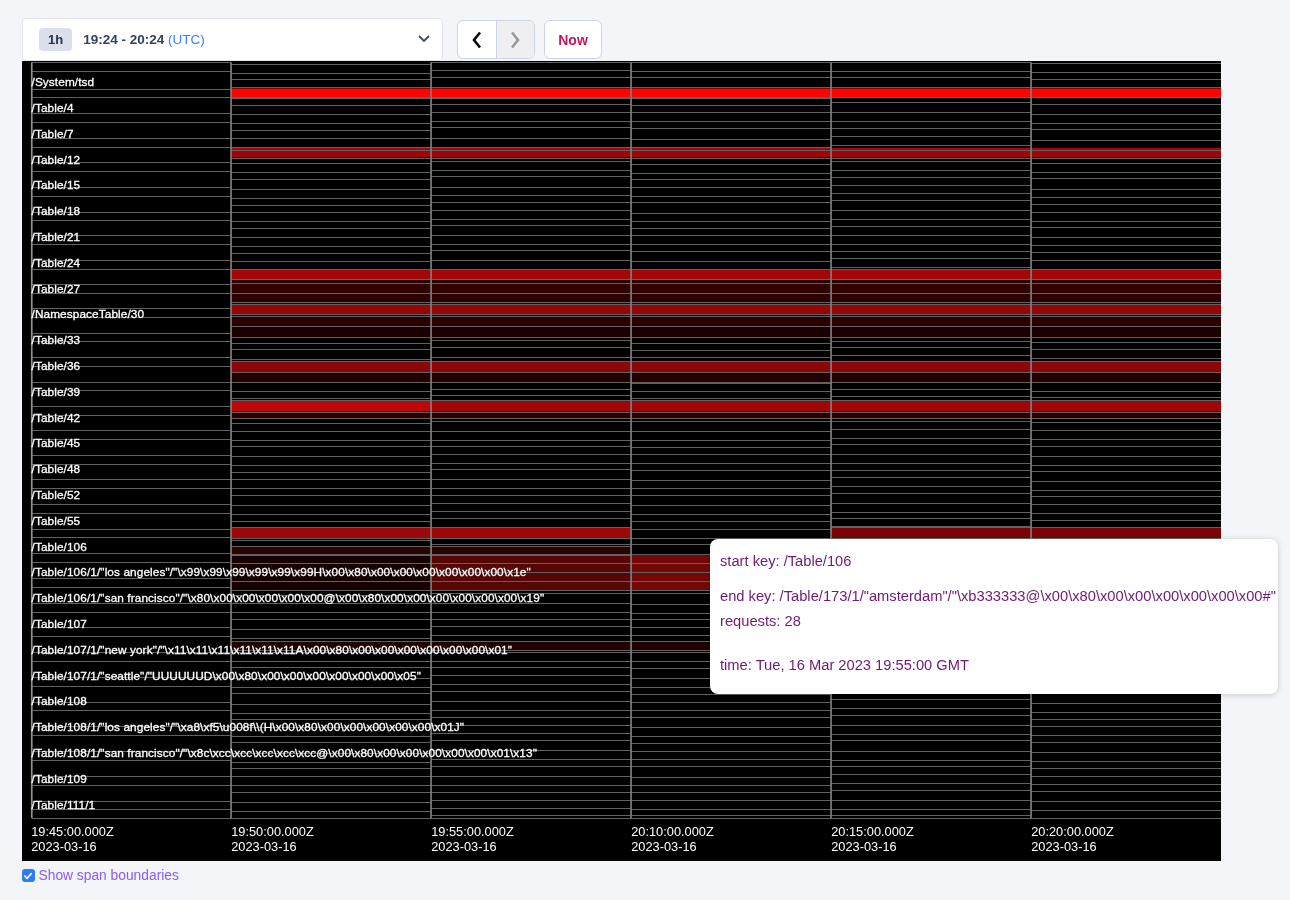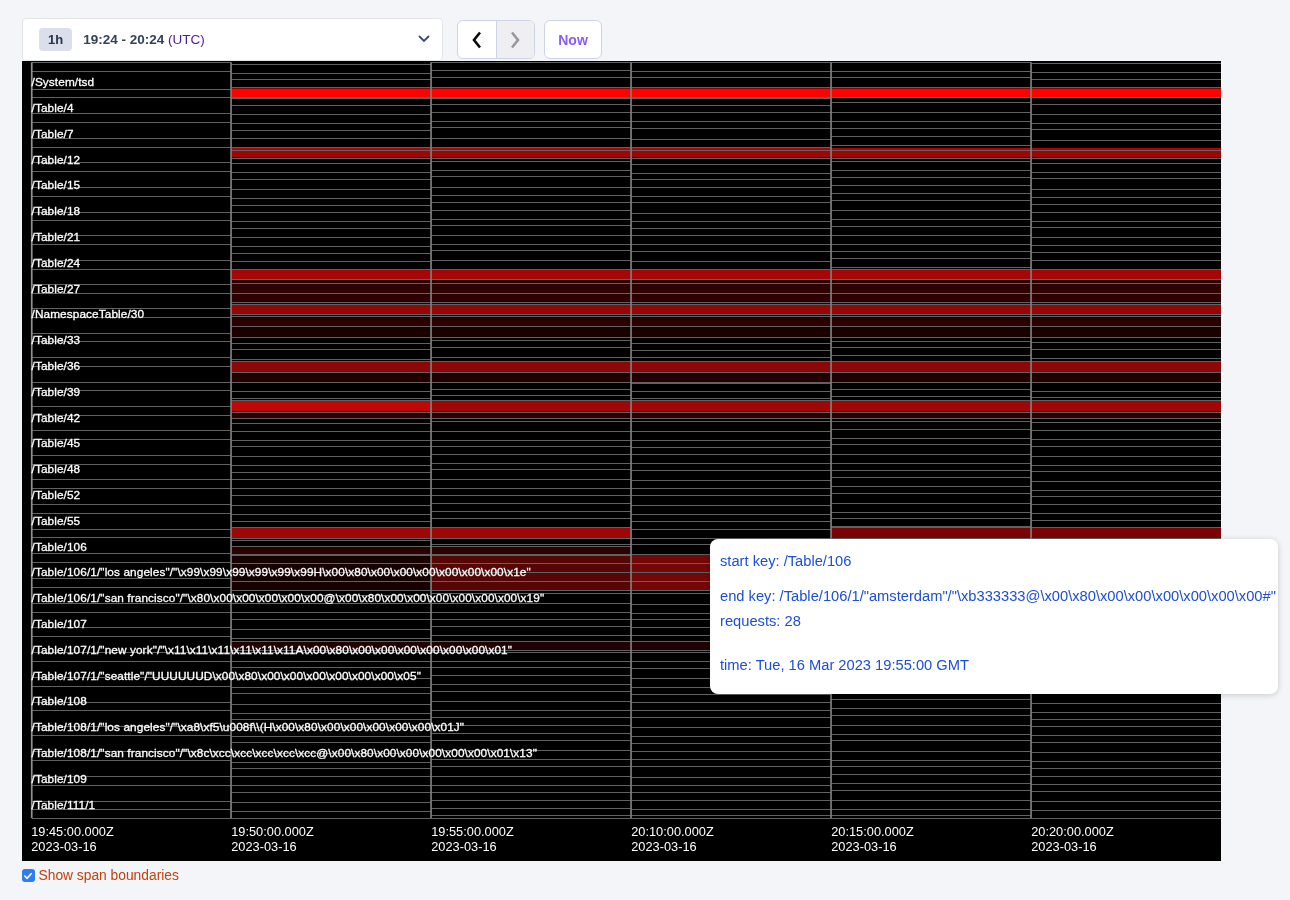--- a/index.html
+++ b/index.html
@@ -2,41 +2,41 @@
 <html><head><meta charset="utf-8"><style>
 * { margin:0; padding:0; box-sizing:border-box; }
 html,body { width:1290px; height:900px; background:#f4f5f9; -webkit-font-smoothing:antialiased;
   font-family:"Liberation Sans", sans-serif; overflow:hidden; }
 #selector { will-change:transform; position:absolute; left:22px; top:18px; width:421px; height:43px;
   background:#fff; border:1px solid #e3e4e8; border-radius:4px;
   display:flex; align-items:center; }
 #badge { margin-left:16px; background:#dbdfec; color:#27344d; font-weight:bold;
   font-size:13px; border-radius:4px; padding:4px 9px; }
 #trange { margin-left:11px; font-size:13.5px; font-weight:bold; color:#334258; }
-#trange span { font-weight:normal; color:#4c1d95; }
+#trange span { font-weight:normal; color:#3b82f6; }
 #chev { position:absolute; right:12px; top:13px; }
 #nav { position:absolute; left:457px; top:20px; width:78px; height:39px;
   border:1px solid #ccd3e3; border-radius:6px; display:flex; overflow:hidden;
   background:#fff; }
 #nav .h { width:39px; height:100%; display:flex; align-items:center; justify-content:center; }
 #nav .h2 { background:#efeff2; border-left:1px solid #ccd3e3; }
 #now { will-change:transform; position:absolute; left:544px; top:20px; width:58px; height:39px;
-  background:#fff; border:1px solid #ccd3e3; border-radius:6px; color:#8b5cf6;
+  background:#fff; border:1px solid #ccd3e3; border-radius:6px; color:#be185d;
   font-weight:bold; font-size:14px; display:flex; align-items:center; justify-content:center; }
 #hm { position:absolute; left:22px; top:61px; display:block; will-change:transform; }
 .rl { font-size:11.8px; letter-spacing:0.1px; fill:#fff; stroke:#fff; stroke-width:0.3px; font-family:"Liberation Sans", sans-serif; }
 .ax { font-size:12.8px; fill:#fff; font-family:"Liberation Sans", sans-serif; }
 #tip { will-change:transform; position:absolute; left:709.5px; top:538.5px; width:568px; height:155px;
   background:#fff; border-radius:8px; box-shadow:0 1px 6px rgba(0,0,0,0.18);
-  font-size:14.7px; color:#1d4ed8; }
+  font-size:14.7px; color:#701a75; }
 #tip div { position:absolute; left:10px; white-space:nowrap; }
 #cbrow { will-change:transform; position:absolute; left:21.5px; top:868px; display:flex; align-items:center; }
 #cb { width:12.5px; height:12.5px; background:#2e7df6; border-radius:3px;
   display:flex; align-items:center; justify-content:center; }
-#cbrow span { margin-left:4px; font-size:13.8px; color:#c2410c; }
+#cbrow span { margin-left:4px; font-size:13.8px; color:#8b5cf6; }
 </style></head>
 <body>
 <div id="selector">
   <div id="badge">1h</div>
   <div id="trange">19:24 - 20:24 <span>(UTC)</span></div>
   <svg id="chev" width="12" height="14" viewBox="0 0 12 14">
       <path d="M1.5 4.5 L6 9 L10.5 4.5" stroke="#3a4a63" stroke-width="1.8" fill="none" stroke-linecap="round"></path>
     </svg>
 </div>
 <div id="nav">
@@ -125,21 +125,21 @@
     <text x="409.2" y="790" class="ax">2023-03-16</text>
     <text x="609.2" y="775" class="ax">20:10:00.000Z</text>
     <text x="609.2" y="790" class="ax">2023-03-16</text>
     <text x="809.2" y="775" class="ax">20:15:00.000Z</text>
     <text x="809.2" y="790" class="ax">2023-03-16</text>
     <text x="1009.2" y="775" class="ax">20:20:00.000Z</text>
     <text x="1009.2" y="790" class="ax">2023-03-16</text>
 </svg>
 <div id="tip">
   <div style="top:14px">start key: /Table/106</div>
-  <div style="top:48.5px">end key: /Table/106/1/"amsterdam"/"\xb333333@\x00\x80\x00\x00\x00\x00\x00\x00#"</div>
+  <div style="top:48.5px">end key: /Table/173/1/"amsterdam"/"\xb333333@\x00\x80\x00\x00\x00\x00\x00\x00#"</div>
   <div style="top:74px">requests: 28</div>
   <div style="top:117.5px">time: Tue, 16 Mar 2023 19:55:00 GMT</div>
 </div>
 <div id="cbrow">
   <div id="cb">
       <svg width="10" height="10" viewBox="0 0 11 11">
         <path d="M2 5.5 L4.5 8 L9 3" stroke="#fff" stroke-width="1.9" fill="none" stroke-linecap="round" stroke-linejoin="round"></path>
       </svg>
     </div>
   <span>Show span boundaries</span>

